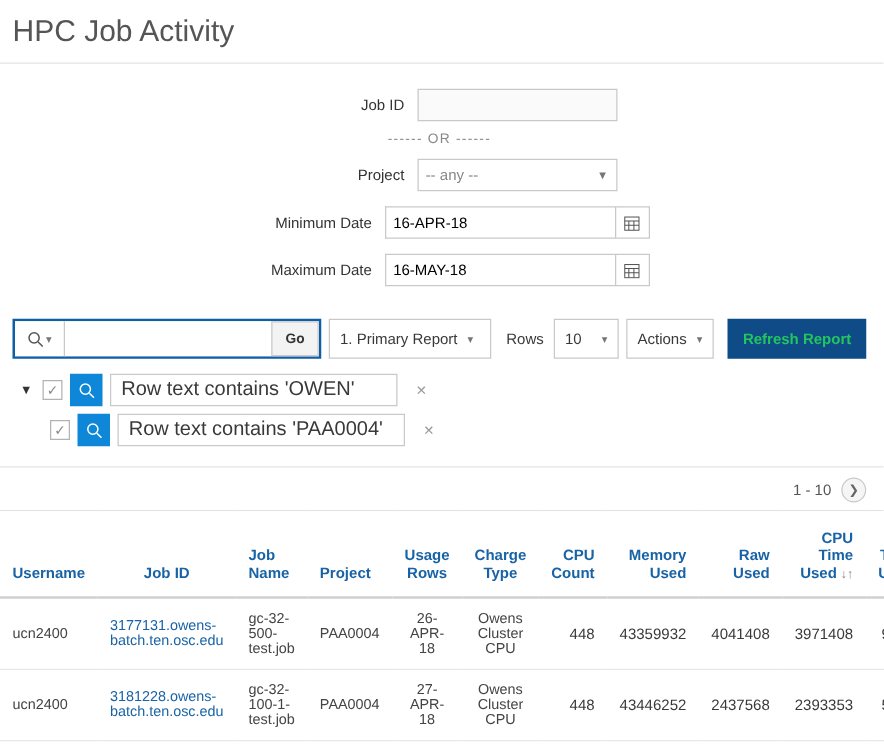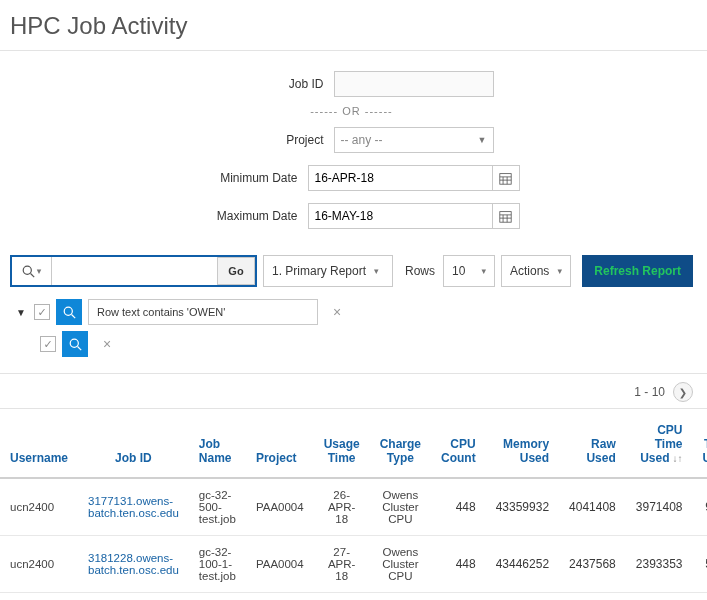--- a/index.html
+++ b/index.html
@@ -171,21 +171,21 @@
     display: flex; align-items: center; justify-content: center;
     cursor: pointer;
   }
   .chip-text {
     flex: 0 0 230px;
     height: 26px;
     border: 1px solid #c9c9c9;
     display: flex;
     align-items: center;
     padding: 0 8px;
-    font-size: 11px;
+    font-size: 16px;
     background: #fff;
   }
   .chip-close {
     width: 26px; height: 26px;
     display: flex; align-items: center; justify-content: center;
     color: #999;
     cursor: pointer;
     font-size: 14px;
   }
   .chip-indent { width: 20px; }
@@ -339,20 +339,21 @@
     <div class="chip-indent"></div>
     <div class="chip-cb">
         <span class="check">✓</span>
       </div>
     <div class="chip-search">
       <svg class="mag" viewBox="0 0 16 16">
           <circle cx="6.5" cy="6.5" r="5" fill="none" stroke="#fff" stroke-width="1.5"></circle>
           <line x1="10.5" y1="10.5" x2="15" y2="15" stroke="#fff" stroke-width="1.5"></line>
         </svg>
     </div>
+    <div class="chip-text">Row text contains 'PAA0004'</div>
     <div class="chip-close">
         <span>×</span>
       </div>
   </div>
 </div>
 
 <div class="pager">
   <span>1 - 10</span>
   <div class="pager-next">
       <span>❯</span>
@@ -360,21 +361,21 @@
 </div>
 
 <div class="grid-wrap">
 <table class="grid">
   <thead>
     <tr>
       <th>Username</th>
       <th class="center">Job ID</th>
       <th>Job Name</th>
       <th>Project</th>
-      <th class="center">Usage Time</th>
+      <th class="center">Usage Rows</th>
       <th class="center">Charge Type</th>
       <th class="right">CPU Count</th>
       <th class="right">Memory Used</th>
       <th class="right">Raw Used</th>
       <th class="right"><span>CPU Time Used</span><span class="sort-ind">↓↑</span></th>
       <th class="right">Wall Time Used</th>
 
     </tr>
   </thead>
   <tbody id="grid-body">

